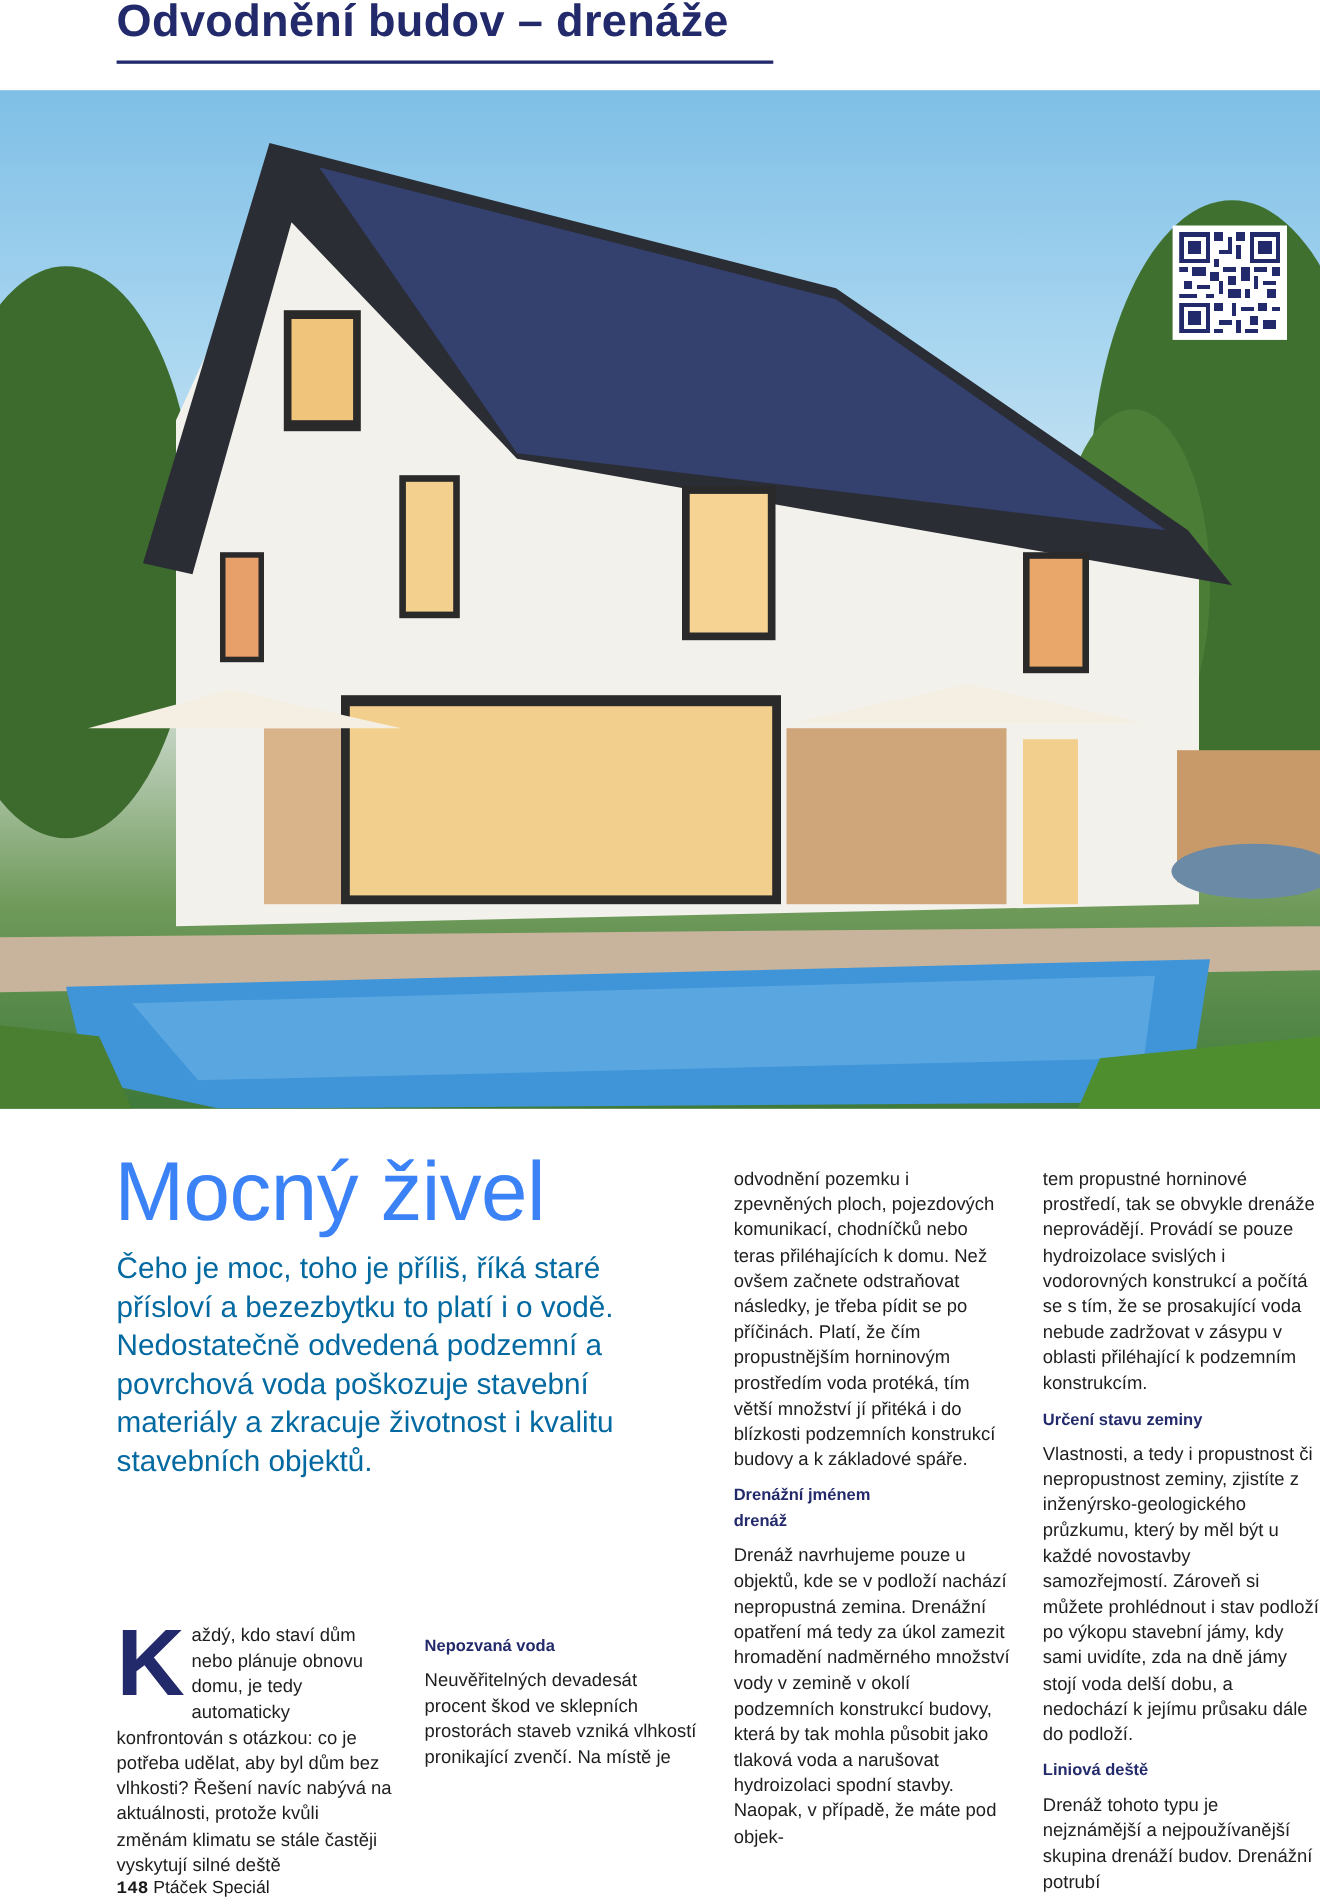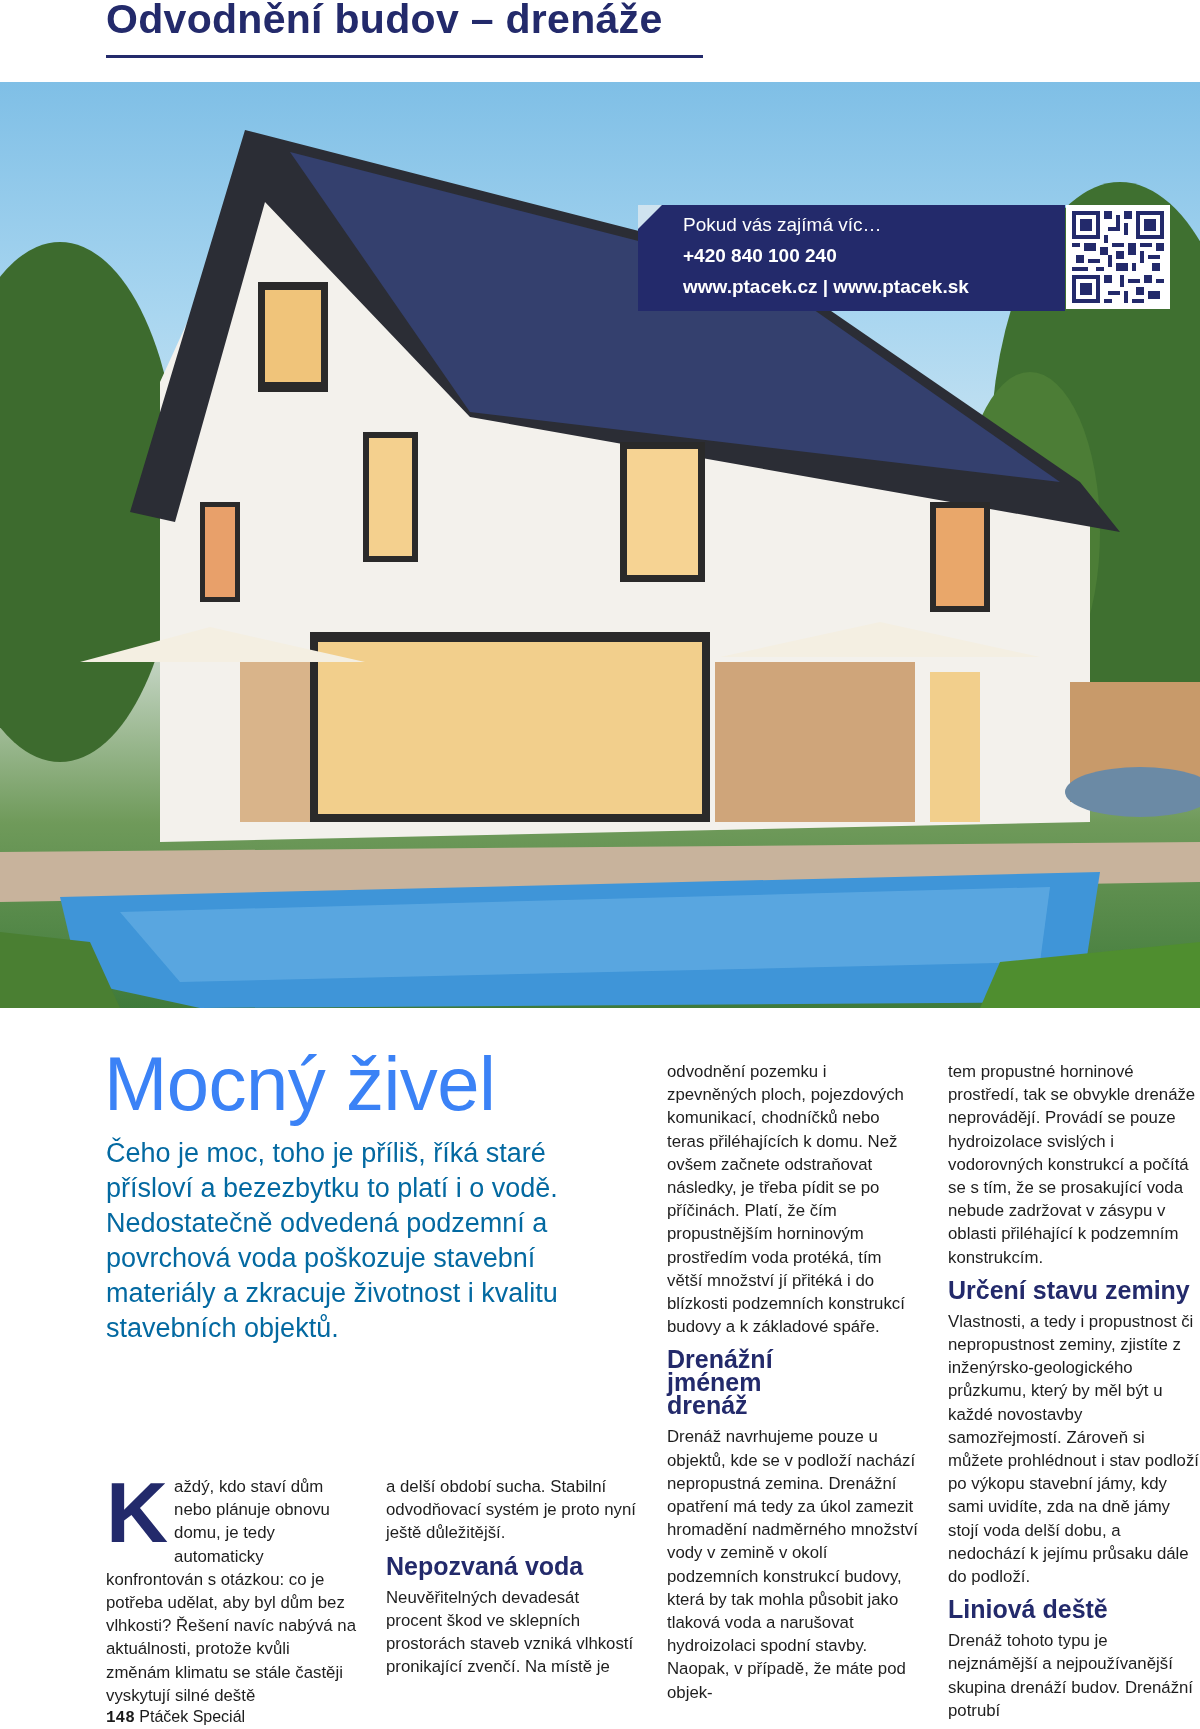--- a/index.html
+++ b/index.html
@@ -18,21 +18,21 @@
   .qr svg{position:absolute;left:6px;top:6px;}
   .headline{position:absolute;left:104px;top:1040px;font-size:76px;font-weight:normal;color:#3b82f6;white-space:nowrap;letter-spacing:-0.5px;}
   .lede{position:absolute;left:106px;top:1136px;width:520px;font-size:27px;line-height:35px;color:#0369a1;}
   .col{position:absolute;width:252px;font-size:16.8px;line-height:23.2px;color:#1e1e1e;}
   .col p{margin:0;}
   .c1{left:106px;top:1475px;}
   .c2{left:386px;top:1475px;}
   .c3{left:667px;top:1060px;}
   .c4{left:948px;top:1060px;}
   .dropcap{float:left;font-size:86px;line-height:66px;font-weight:bold;color:#232a6b;margin:4px 6px 0 0;height:70px;}
-  .subhead{font-size:25px;line-height:23px;font-weight:bold;color:#232a6b;margin:10px 0 8px 0;}
+  .subhead{font-size:15px;line-height:23px;font-weight:bold;color:#232a6b;margin:10px 0 8px 0;}
   .footer{position:absolute;left:106px;top:1708px;font-size:16px;color:#1a1a1a;white-space:nowrap;}
   .footer b{font-weight:bold;font-family:Liberation Mono, monospace;}
 </style>
 </head>
 <body>
 
 <div class="page-title">Odvodnění budov – drenáže</div>
 <div class="title-rule"></div>
 
 <div class="hero">
@@ -72,26 +72,20 @@
 
     <polygon points="0,770 1200,760 1200,800 0,820" fill="#c8b39c"></polygon>
 
     <polygon points="60,815 1100,790 1080,920 200,926 80,900" fill="#3f95d8"></polygon>
     <polygon points="120,830 1050,805 1040,880 180,900" fill="#6bb3e6" opacity="0.6"></polygon>
 
     <polygon points="1000,880 1200,860 1200,926 980,926" fill="#4f8e2f"></polygon>
     <polygon points="0,850 90,860 120,926 0,926" fill="#4a7f32"></polygon>
   </svg>
 
-  <div class="contact-box">
-    <div class="contact-fold"></div>
-    <div class="contact-line l1">Pokud vás zajímá víc…</div>
-    <div class="contact-line l2">+420 840 100 240</div>
-    <div class="contact-line l3">www.ptacek.cz | www.ptacek.sk</div>
-  </div>
 
   <div class="qr">
     <svg width="92" height="92" viewBox="0 0 23 23" shape-rendering="crispEdges">
       <g fill="#232a6b">
         <rect x="0" y="0" width="7" height="7"></rect>
           <rect x="1" y="1" width="5" height="5" fill="#fff"></rect>
           <rect x="2" y="2" width="3" height="3"></rect>
         <rect x="16" y="0" width="7" height="7"></rect>
           <rect x="17" y="1" width="5" height="5" fill="#fff"></rect>
           <rect x="18" y="2" width="3" height="3"></rect>
@@ -140,21 +134,20 @@
 
 <div class="headline">Mocný živel</div>
 <div class="lede">Čeho je moc, toho je příliš, říká staré přísloví a bezezbytku to platí i o vodě. Nedostatečně odvedená podzemní a povrchová voda poškozuje stavební materiály a zkracuje životnost i kvalitu stavebních objektů.</div>
 
 <div class="col c1">
   <span class="dropcap">K</span>
   <span>aždý, kdo staví dům nebo plánuje obnovu domu, je tedy automaticky konfrontován s otázkou: co je potřeba udělat, aby byl dům bez vlhkosti? Řešení navíc nabývá na aktuálnosti, protože kvůli změnám klimatu se stále častěji vyskytují silné deště</span>
 </div>
 
 <div class="col c2">
-  <p>a delší období sucha. Stabilní odvodňovací systém je proto nyní ještě důležitější.</p>
   <div class="subhead">Nepozvaná voda</div>
   <p>Neuvěřitelných devadesát procent škod ve sklepních prostorách staveb vzniká vlhkostí pronikající zvenčí. Na místě je</p>
 </div>
 
 <div class="col c3">
   <p>odvodnění pozemku i zpevněných ploch, pojezdových komunikací, chodníčků nebo teras přiléhajících k domu. Než ovšem začnete odstraňovat následky, je třeba pídit se po příčinách. Platí, že čím propustnějším horninovým prostředím voda protéká, tím větší množství jí přitéká i do blízkosti podzemních konstrukcí budovy a k základové spáře.</p>
   <div class="subhead" style="width:170px;">Drenážní jménem drenáž</div>
   <p>Drenáž navrhujeme pouze u objektů, kde se v podloží nachází nepropustná zemina. Drenážní opatření má tedy za úkol zamezit hromadění nadměrného množství vody v zemině v okolí podzemních konstrukcí budovy, která by tak mohla působit jako tlaková voda a narušovat hydroizolaci spodní stavby. Naopak, v případě, že máte pod objek-</p>
 </div>
 

